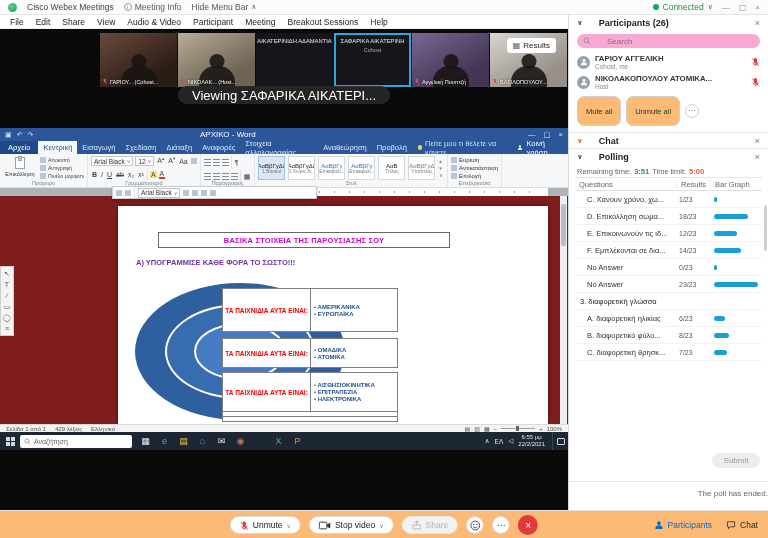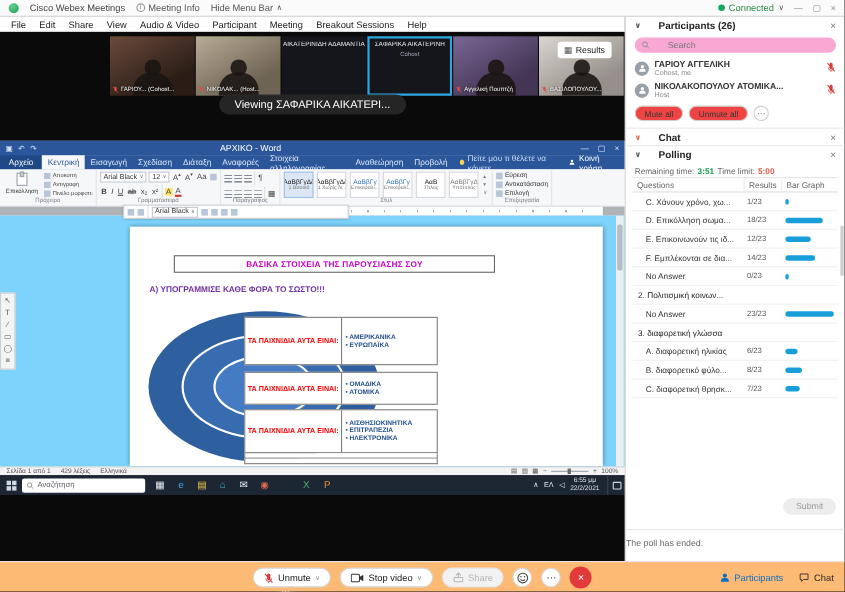--- a/index.html
+++ b/index.html
@@ -31,21 +31,21 @@
   .t5{background:linear-gradient(150deg,#7a6694,#433553 75%)}
   .t6{background:linear-gradient(150deg,#d9d5cf,#97908a 75%)}
   .sil{position:absolute;left:50%;bottom:0;transform:translateX(-50%);width:36px;height:21px;border-radius:16px 16px 0 0;background:rgba(25,20,18,.88)}
   .sil::before{content:"";position:absolute;left:50%;top:-12px;transform:translateX(-50%);width:15px;height:15px;border-radius:50%;background:rgba(25,20,18,.88)}
   .tile .nm{position:absolute;left:2px;bottom:2px;right:2px;font-size:5.5px;color:#fff;display:flex;align-items:center;gap:2px;white-space:nowrap;overflow:hidden;text-shadow:0 0 2px #000}
   .tile .cname{position:absolute;top:5px;left:1px;right:1px;text-align:center;font-size:5.8px;color:#e8e8e8;white-space:nowrap;overflow:hidden}
   .tile .crole{position:absolute;top:14px;left:0;right:0;text-align:center;font-size:5.5px;color:#aab}
   .tile.active{box-shadow:inset 0 0 0 2px #2da7e0}
   .layout-btn{position:absolute;right:12px;top:9px;height:15px;background:#fff;border-radius:3px;display:flex;align-items:center;gap:3px;padding:0 6px;font-size:8px;color:#222}
   .layout-btn .gi{font-size:8px;color:#555}
-  .toast{position:absolute;left:50%;top:57px;transform:translateX(-50%);background:rgba(40,40,40,.93);color:#fff;font-size:10px;height:18px;border-radius:9px;display:flex;align-items:center;padding:0 14px;white-space:nowrap}
+  .toast{position:absolute;left:50%;top:57px;transform:translateX(-50%);background:rgba(40,40,40,.93);color:#fff;font-size:13px;height:18px;border-radius:9px;display:flex;align-items:center;padding:0 14px;white-space:nowrap}
 
   
   .word{position:absolute;left:0;top:99px;width:568px;height:304px;background:#fff}
   .w-title{height:13px;background:#2b579a;display:flex;align-items:center;color:#fff;font-size:8px;padding:0 5px;gap:5px;position:relative}
   .qa{font-size:7px;color:#cfe0f8}
   .wt{position:absolute;left:200px;font-size:8px}
   .w-win{margin-left:auto;display:flex;gap:8px;font-size:7.5px;color:#dfe8f8}
   .w-tabs{height:13px;background:#2b579a;display:flex;align-items:stretch;font-size:7.5px;color:#dce6f8}
   .w-file{padding:0 8px;display:flex;align-items:center;background:#1f4886;color:#fff}
   .w-tab{padding:0 5px;display:flex;align-items:center}
@@ -75,21 +75,21 @@
   .stylebox{width:27px;height:24px;border:1px solid #d4d7db;background:#fff;display:flex;flex-direction:column;align-items:center;justify-content:center;overflow:hidden}
   .stylebox.sel{background:#dce6f5;border-color:#9fc0e8}
   .ssample{font-size:6px;color:#222;white-space:nowrap}
   .sname{font-size:4.8px;color:#777;white-space:nowrap}
   .sgcol{display:flex;flex-direction:column;justify-content:center;gap:1px;font-size:5px;color:#777;padding:0 1px}
   .edrow{display:flex;align-items:center;gap:2px;font-size:6px;color:#333;white-space:nowrap}
   .minibar{position:absolute;left:112px;top:58px;width:205px;height:13px;background:#fff;border:1px solid #c9ccd1;box-shadow:0 1px 2px rgba(0,0,0,.25);display:flex;align-items:center;gap:3px;padding:0 3px;font-size:6.5px;z-index:6}
   .ruler{height:8px;background:#aeb3b8;position:relative}
   .pagepart{position:absolute;left:118px;width:430px;top:0;height:8px;background:#fff}
   .pagepart::after{content:"";position:absolute;left:6px;right:6px;top:3px;height:2px;background:repeating-linear-gradient(90deg,#9aa 0 1px,transparent 1px 15px)}
-  .docarea{position:relative;height:228px;background:#7dd3fc;overflow:hidden}
+  .docarea{position:relative;height:228px;background:#7f1d1d;overflow:hidden}
   .page{position:absolute;left:118px;top:10px;width:430px;height:218px;background:#fff;box-shadow:0 0 4px rgba(0,0,0,.45)}
   .titlebox{position:absolute;left:40px;top:26px;width:292px;height:16px;border:1px solid #666;display:flex;align-items:center;justify-content:center;font-size:7.5px;font-weight:bold;color:#c0c;letter-spacing:.2px;white-space:nowrap}
   .subtitle{position:absolute;left:18px;top:52px;font-size:7.5px;font-weight:bold;color:#7030a0;white-space:nowrap}
   .ell{position:absolute;border-radius:50%}
   .e1{left:17px;top:77px;width:210px;height:137px;background:#2e5f9e}
   .e2{left:47px;top:98px;width:150px;height:95px;background:#386cb0;border:2px solid #fff}
   .e3{left:76px;top:117px;width:92px;height:57px;background:#447bc2;border:2px solid #fff}
   .dbox{position:absolute;left:104px;width:176px;background:#fff;border:1px solid #7f7f7f;display:grid;grid-template-columns:88px 88px;z-index:3}
   .dbox .lc{border-right:1px solid #7f7f7f;display:flex;align-items:center;justify-content:center;text-align:center;font-size:6.5px;font-weight:bold;color:#f00;padding:2px}
   .dbox .rc{display:flex;flex-direction:column;justify-content:center;padding:2px 3px;gap:1px}
@@ -143,40 +143,40 @@
   .chev.orange{color:#e0653a}
   .psearch{margin:3px 8px 4px;height:14px;background:#f9a8d4;border-radius:7px;display:flex;align-items:center;gap:16px;padding:0 6px}
   .psearch input{border:none;background:transparent;outline:none;font-size:8px;color:#555;width:120px;font-family:inherit}
   .prow{height:20px;display:flex;align-items:center;gap:5px;padding:0 8px}
   .avatar{width:13px;height:13px;border-radius:50%;background:#98a0a8;display:flex;align-items:center;justify-content:center;flex:0 0 auto}
   .pcol{display:flex;flex-direction:column;overflow:hidden}
   .pname{font-size:7.8px;font-weight:bold;color:#333;white-space:nowrap;overflow:hidden;text-overflow:ellipsis;max-width:140px}
   .prole{font-size:6.5px;color:#8a8a8a}
   .micr{margin-left:auto}
   .pbtns{display:flex;gap:5px;padding:4px 8px 6px;align-items:center}
-  .spill{height:14px;border:1px solid #cfcfcf;border-radius:7px;background:#ef4444;font-size:7.5px;color:#333;display:flex;align-items:center;padding:0 8px;white-space:nowrap}
+  .spill{height:30px;border:1px solid #cfcfcf;border-radius:7px;background:#fdba74;font-size:7.5px;color:#333;display:flex;align-items:center;padding:0 8px;white-space:nowrap}
   .sdots{width:14px;height:14px;border:1px solid #cfcfcf;border-radius:50%;text-align:center;font-size:8px;color:#555;line-height:12px}
   .sect{border-top:1px solid #e8e8e8}
   .ptime{padding:3px 8px 1px;font-size:7.5px;color:#666;display:flex;gap:3px;white-space:nowrap}
   .green{color:#16a14f;font-weight:bold}
   .redt{color:#e05c4a;font-weight:bold}
   .presults{padding:3px 8px 2px;font-size:8px;color:#333}
   .pthead{display:grid;grid-template-columns:1fr 34px 52px;height:14px;align-items:center;font-size:7.5px;color:#666;border-top:1px solid #e4e4e4;border-bottom:1px solid #e0e0e0;margin:0 6px}
   .pthead span{padding:0 4px;overflow:hidden;white-space:nowrap}
   .pthead span+span{border-left:1px solid #ececec}
   .prow2{display:grid;grid-template-columns:1fr 34px 52px;height:17px;align-items:center;border-bottom:1px solid #f1f1f1;margin:0 6px}
   .plabel{font-size:7.5px;color:#333;padding-left:12px;white-space:nowrap;overflow:hidden;text-overflow:ellipsis}
   .prow2.qhead .plabel{padding-left:5px;color:#222}
   .pres{font-size:7px;color:#555;padding-left:3px}
   .pbarw{padding:0 4px}
   .pbar{display:block;height:5px;background:#189fd9;border-radius:2.5px;min-width:3px}
   .sthumb{position:absolute;right:1px;top:190px;width:3px;height:46px;background:#cfcfcf;border-radius:2px}
   .submit{position:absolute;right:8px;top:438px;width:48px;height:15px;background:#ededed;border-radius:8px;color:#9b9b9b;font-size:8px;display:flex;align-items:center;justify-content:center}
   .endline{position:absolute;left:0;right:0;top:466px;border-top:1px solid #e6e6e6}
-  .ended{position:absolute;left:0;right:0;top:474px;text-align:left;font-size:8px;color:#666}
+  .ended{position:absolute;left:0;right:0;top:474px;text-align:right;font-size:8px;color:#666}
 </style>
 </head>
 <body>
 
 <div id="root">
 
   <div class="titlebar">
     <span class="wx-logo"></span>
     <span class="tb-brand">Cisco Webex Meetings</span>
     <span class="tb-link">
@@ -667,25 +667,20 @@
           <span class="pbar" style="width: 60.8696%;"></span>
         </span>
       </div>
     <div class="prow2">
         <span class="plabel">No Answer</span>
         <span class="pres">0/23</span>
         <span class="pbarw">
           <span class="pbar" style="width: 0%;"></span>
         </span>
       </div>
-    <div class="prow2 qhead">
-        <span class="plabel">2. Πολιτισμική κοινων...</span>
-        <span class="pres"></span>
-        <span class="pbarw"></span>
-      </div>
     <div class="prow2">
         <span class="plabel">No Answer</span>
         <span class="pres">23/23</span>
         <span class="pbarw">
           <span class="pbar" style="width: 100%;"></span>
         </span>
       </div>
     <div class="prow2 qhead">
         <span class="plabel">3. διαφορετική γλώσσα</span>
         <span class="pres"></span>

